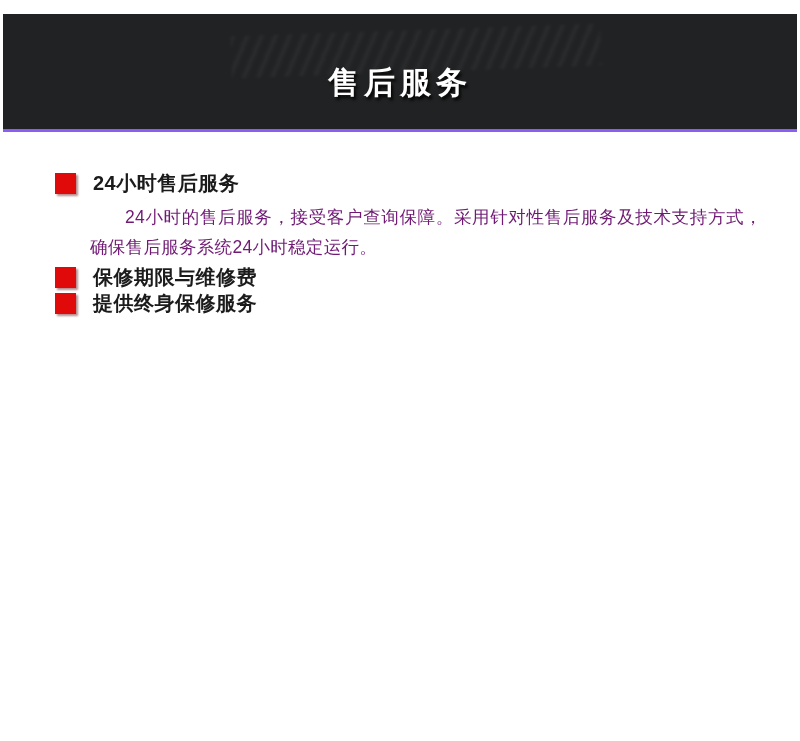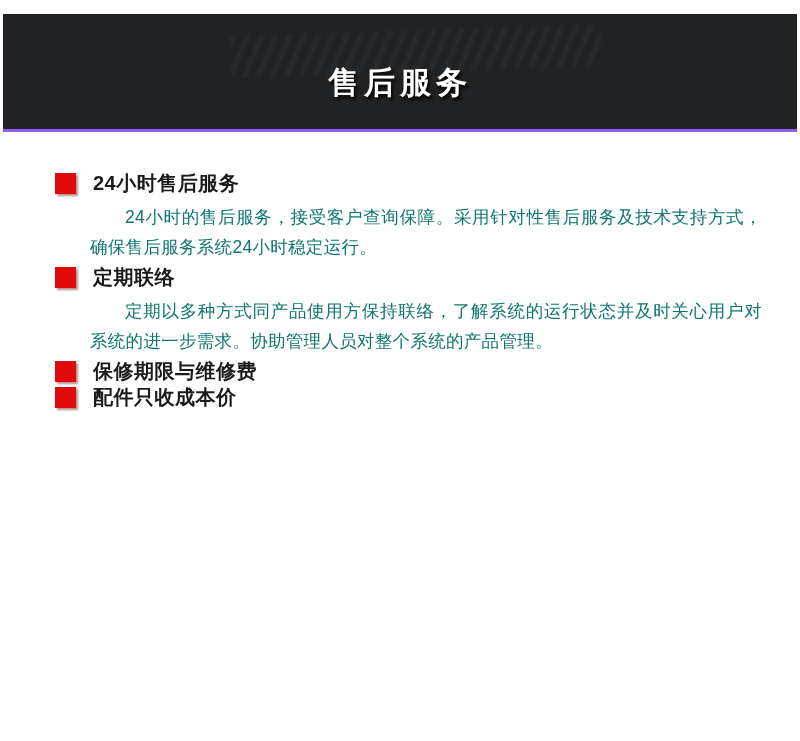--- a/index.html
+++ b/index.html
@@ -76,21 +76,21 @@
     font-size: 20px;
     font-weight: bold;
     color: #1b1b1b;
     letter-spacing: 0.5px;
   }
   .para {
     margin: 8px 0 4px 35px;
     width: 672px;
     font-size: 17.5px;
     line-height: 30px;
-    color: #0f766e;
+    color: #701a75;
     text-indent: 2em;
     text-align: justify;
     letter-spacing: 0.3px;
   }
 </style>
 </head>
 <body>
 
 <div class="page">
 
@@ -102,36 +102,29 @@
   <main class="content">
 
     <section class="sec">
       <div class="sec-head">
         <span class="bullet"></span>
         <h2 class="sec-title">24小时售后服务</h2>
       </div>
       <p class="para">24小时的售后服务，接受客户查询保障。采用针对性售后服务及技术支持方式，确保售后服务系统24小时稳定运行。</p>
     </section>
 
-    <section class="sec">
-      <div class="sec-head">
-        <span class="bullet"></span>
-        <h2 class="sec-title">定期联络</h2>
-      </div>
-      <p class="para">定期以多种方式同产品使用方保持联络，了解系统的运行状态并及时关心用户对系统的进一步需求。协助管理人员对整个系统的产品管理。</p>
-    </section>
 
     <section class="sec">
       <div class="sec-head">
         <span class="bullet"></span>
         <h2 class="sec-title">保修期限与维修费</h2>
       </div>
     </section>
 
     <section class="sec">
       <div class="sec-head">
         <span class="bullet"></span>
-        <h2 class="sec-title">配件只收成本价</h2>
+        <h2 class="sec-title">提供终身保修服务</h2>
       </div>
     </section>
 
   </main>
 </div>
 
 </body></html>

